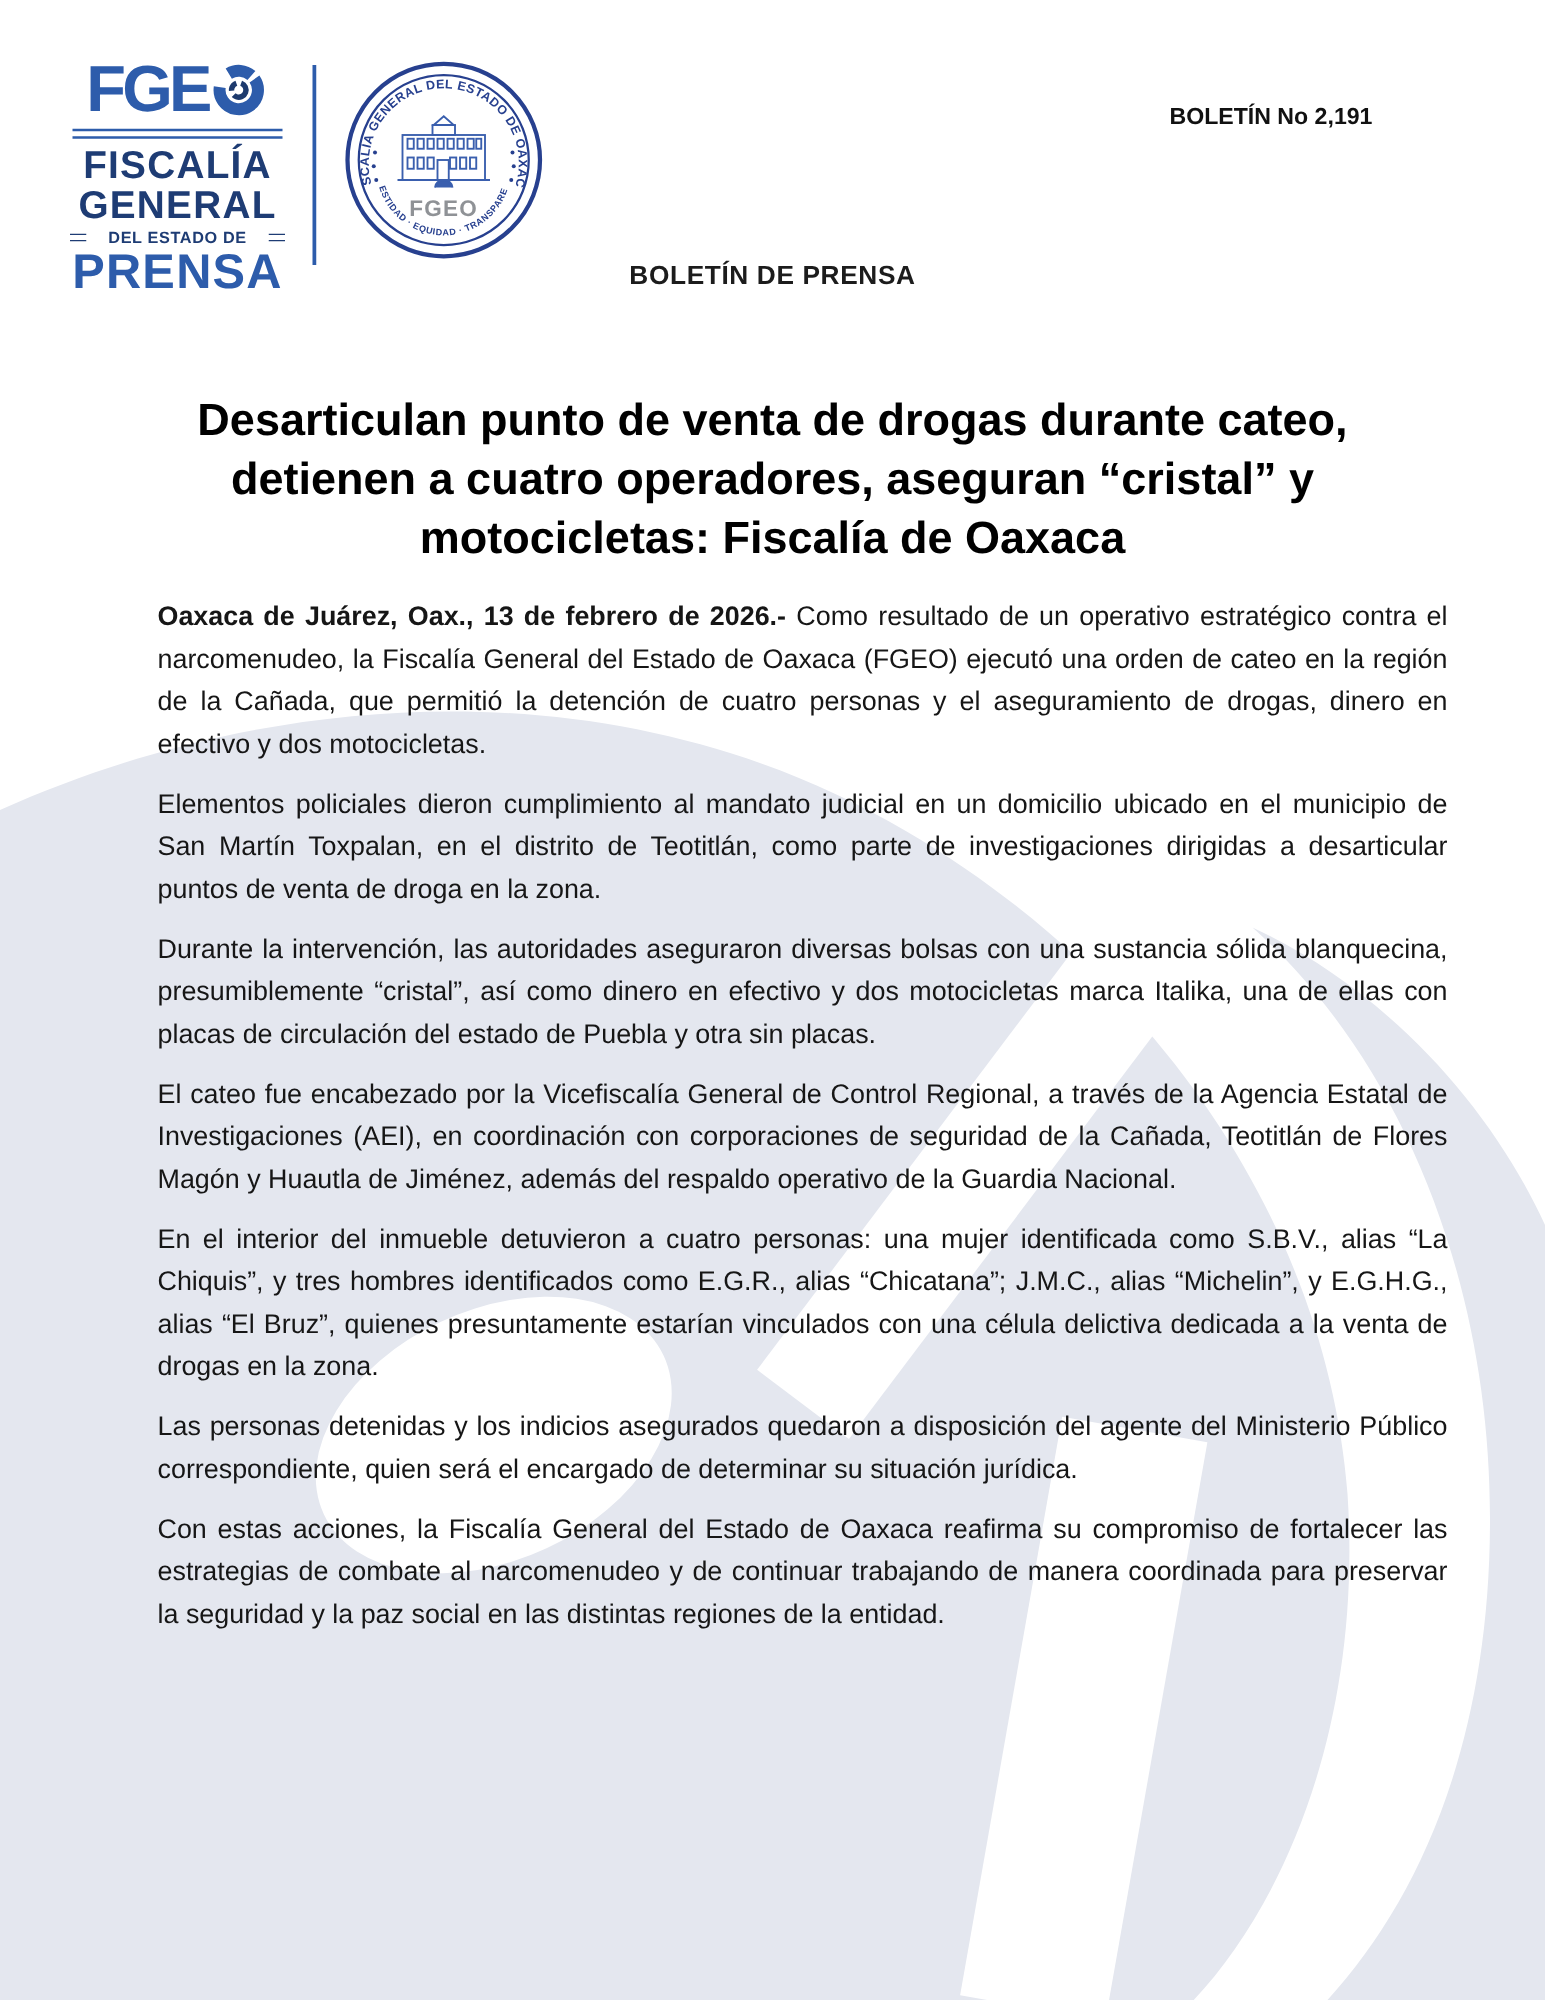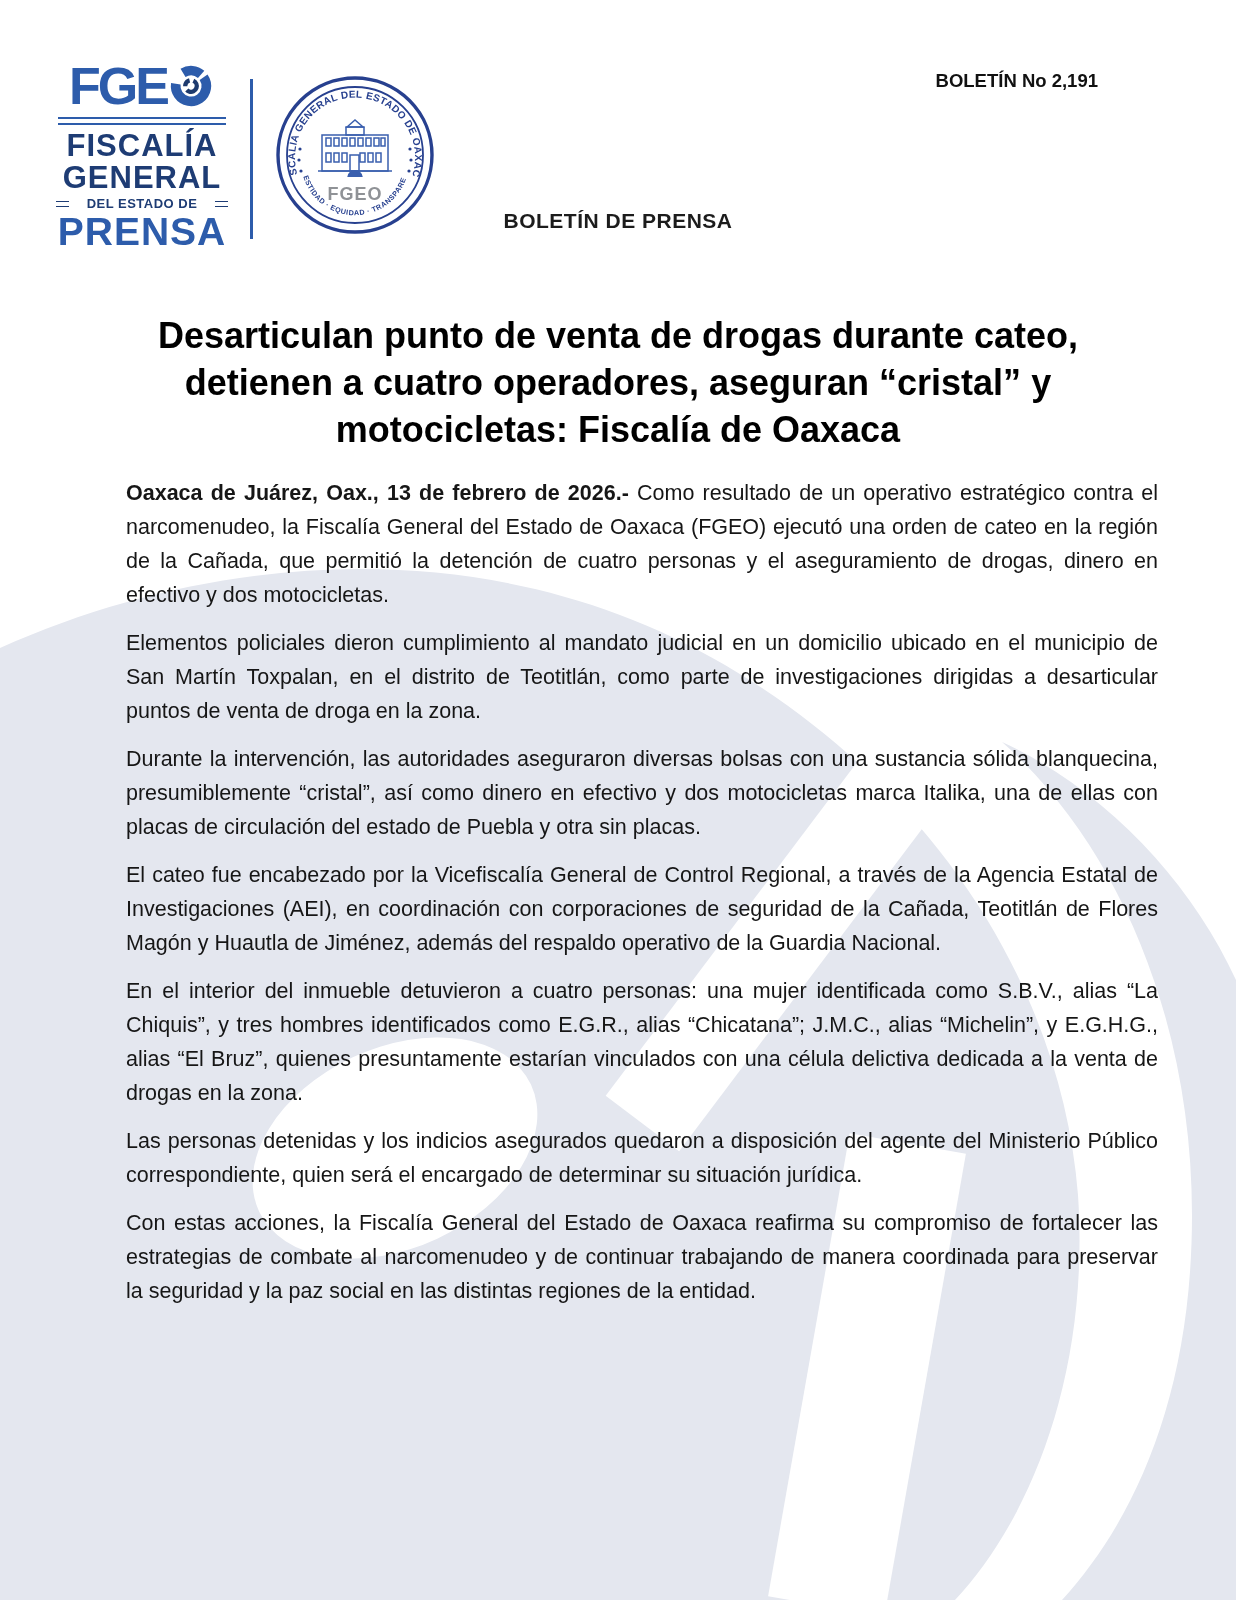--- a/index.html
+++ b/index.html
@@ -6,35 +6,35 @@
   html,body { background:#ffffff; }
   .page {
     position:relative; width:1236px; height:1600px; margin:0 auto;
     background:#ffffff; overflow:hidden;
     font-family:"Liberation Sans", sans-serif; color:#1a1a1a;
   }
   .watermark { position:absolute; left:0; top:0; z-index:0; }
   .content { position:absolute; inset:0; z-index:1; }
 
   
-  .header { position:absolute; left:56px; top:60px; display:flex; align-items:center; }
+  .header { position:absolute; left:56px; top:46px; display:flex; align-items:flex-start; }
   .wordmark { width:172px; text-align:center; }
   .fgeo-row { display:flex; align-items:center; justify-content:center; }
   .fgeo-acronym { font-size:52px; font-weight:bold; letter-spacing:-3px; color:#2d5cab; line-height:1; }
   .double-rule { height:8px; border-top:2.5px solid #2d5cab; border-bottom:2.5px solid #2d5cab; margin:5px 2px; }
   .wm-fiscalia, .wm-general { font-size:31px; font-weight:bold; color:#1e3c74; line-height:1.02; letter-spacing:1px; }
   .estado-row { display:flex; align-items:center; gap:18px; margin:3px 0 1px 0; }
   .estado-rule { flex:1; height:6px; border-top:1.8px solid #1e3c74; border-bottom:1.8px solid #1e3c74; }
   .wm-estado { font-size:13px; font-weight:bold; color:#1e3c74; letter-spacing:0.5px; white-space:nowrap; }
   .wm-oaxaca { font-size:39px; font-weight:bold; color:#2d5cab; line-height:1.02; letter-spacing:1px; }
   .logo-divider { width:2.5px; height:160px; background:#2d5cab; margin:6px 22px 0 22px; }
   .seal-wrap { margin-top:2px; }
 
   .bulletin-no {
-    position:absolute; top:70px; right:138px;
+    position:absolute; top:82px; right:138px;
     font-size:18.5px; font-weight:bold; color:#111;
   }
   .press-banner {
     position:absolute; top:209px; left:0; right:0; text-align:center;
     font-size:21px; font-weight:bold; color:#1c1c1c; letter-spacing:0.5px;
   }
 
   
   .headline {
     position:absolute; top:312px; left:70px; right:70px; text-align:center;

